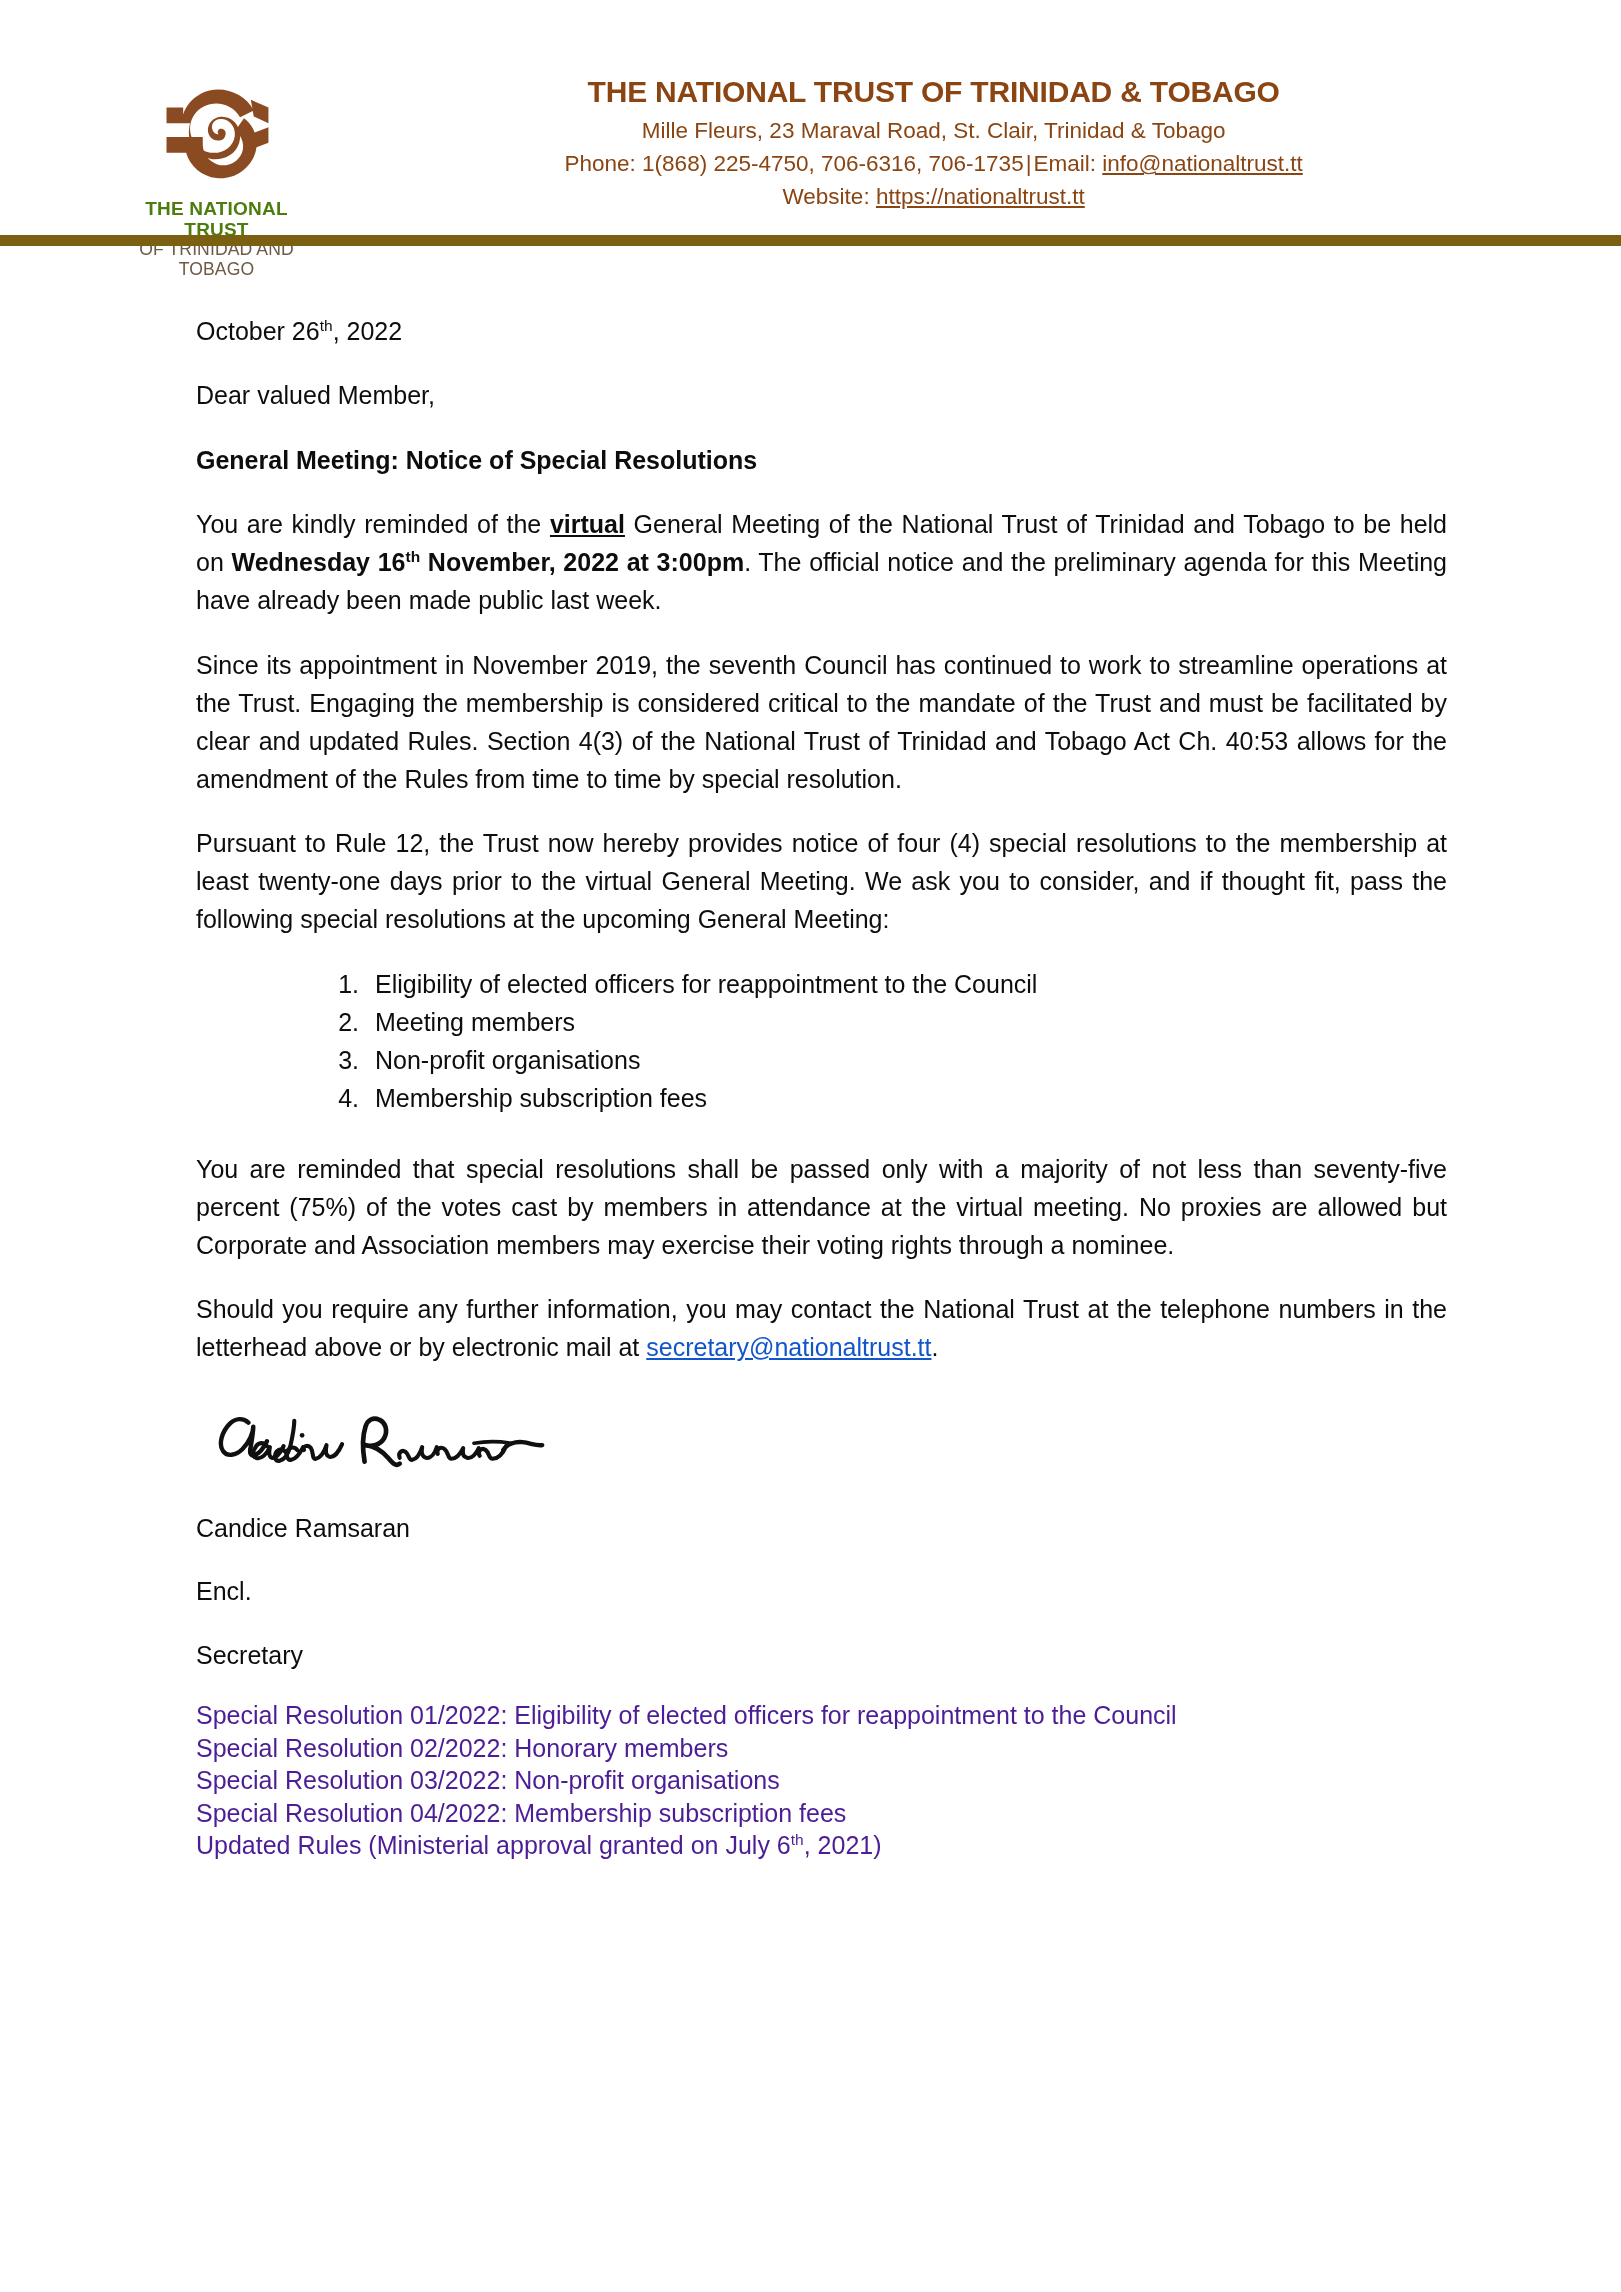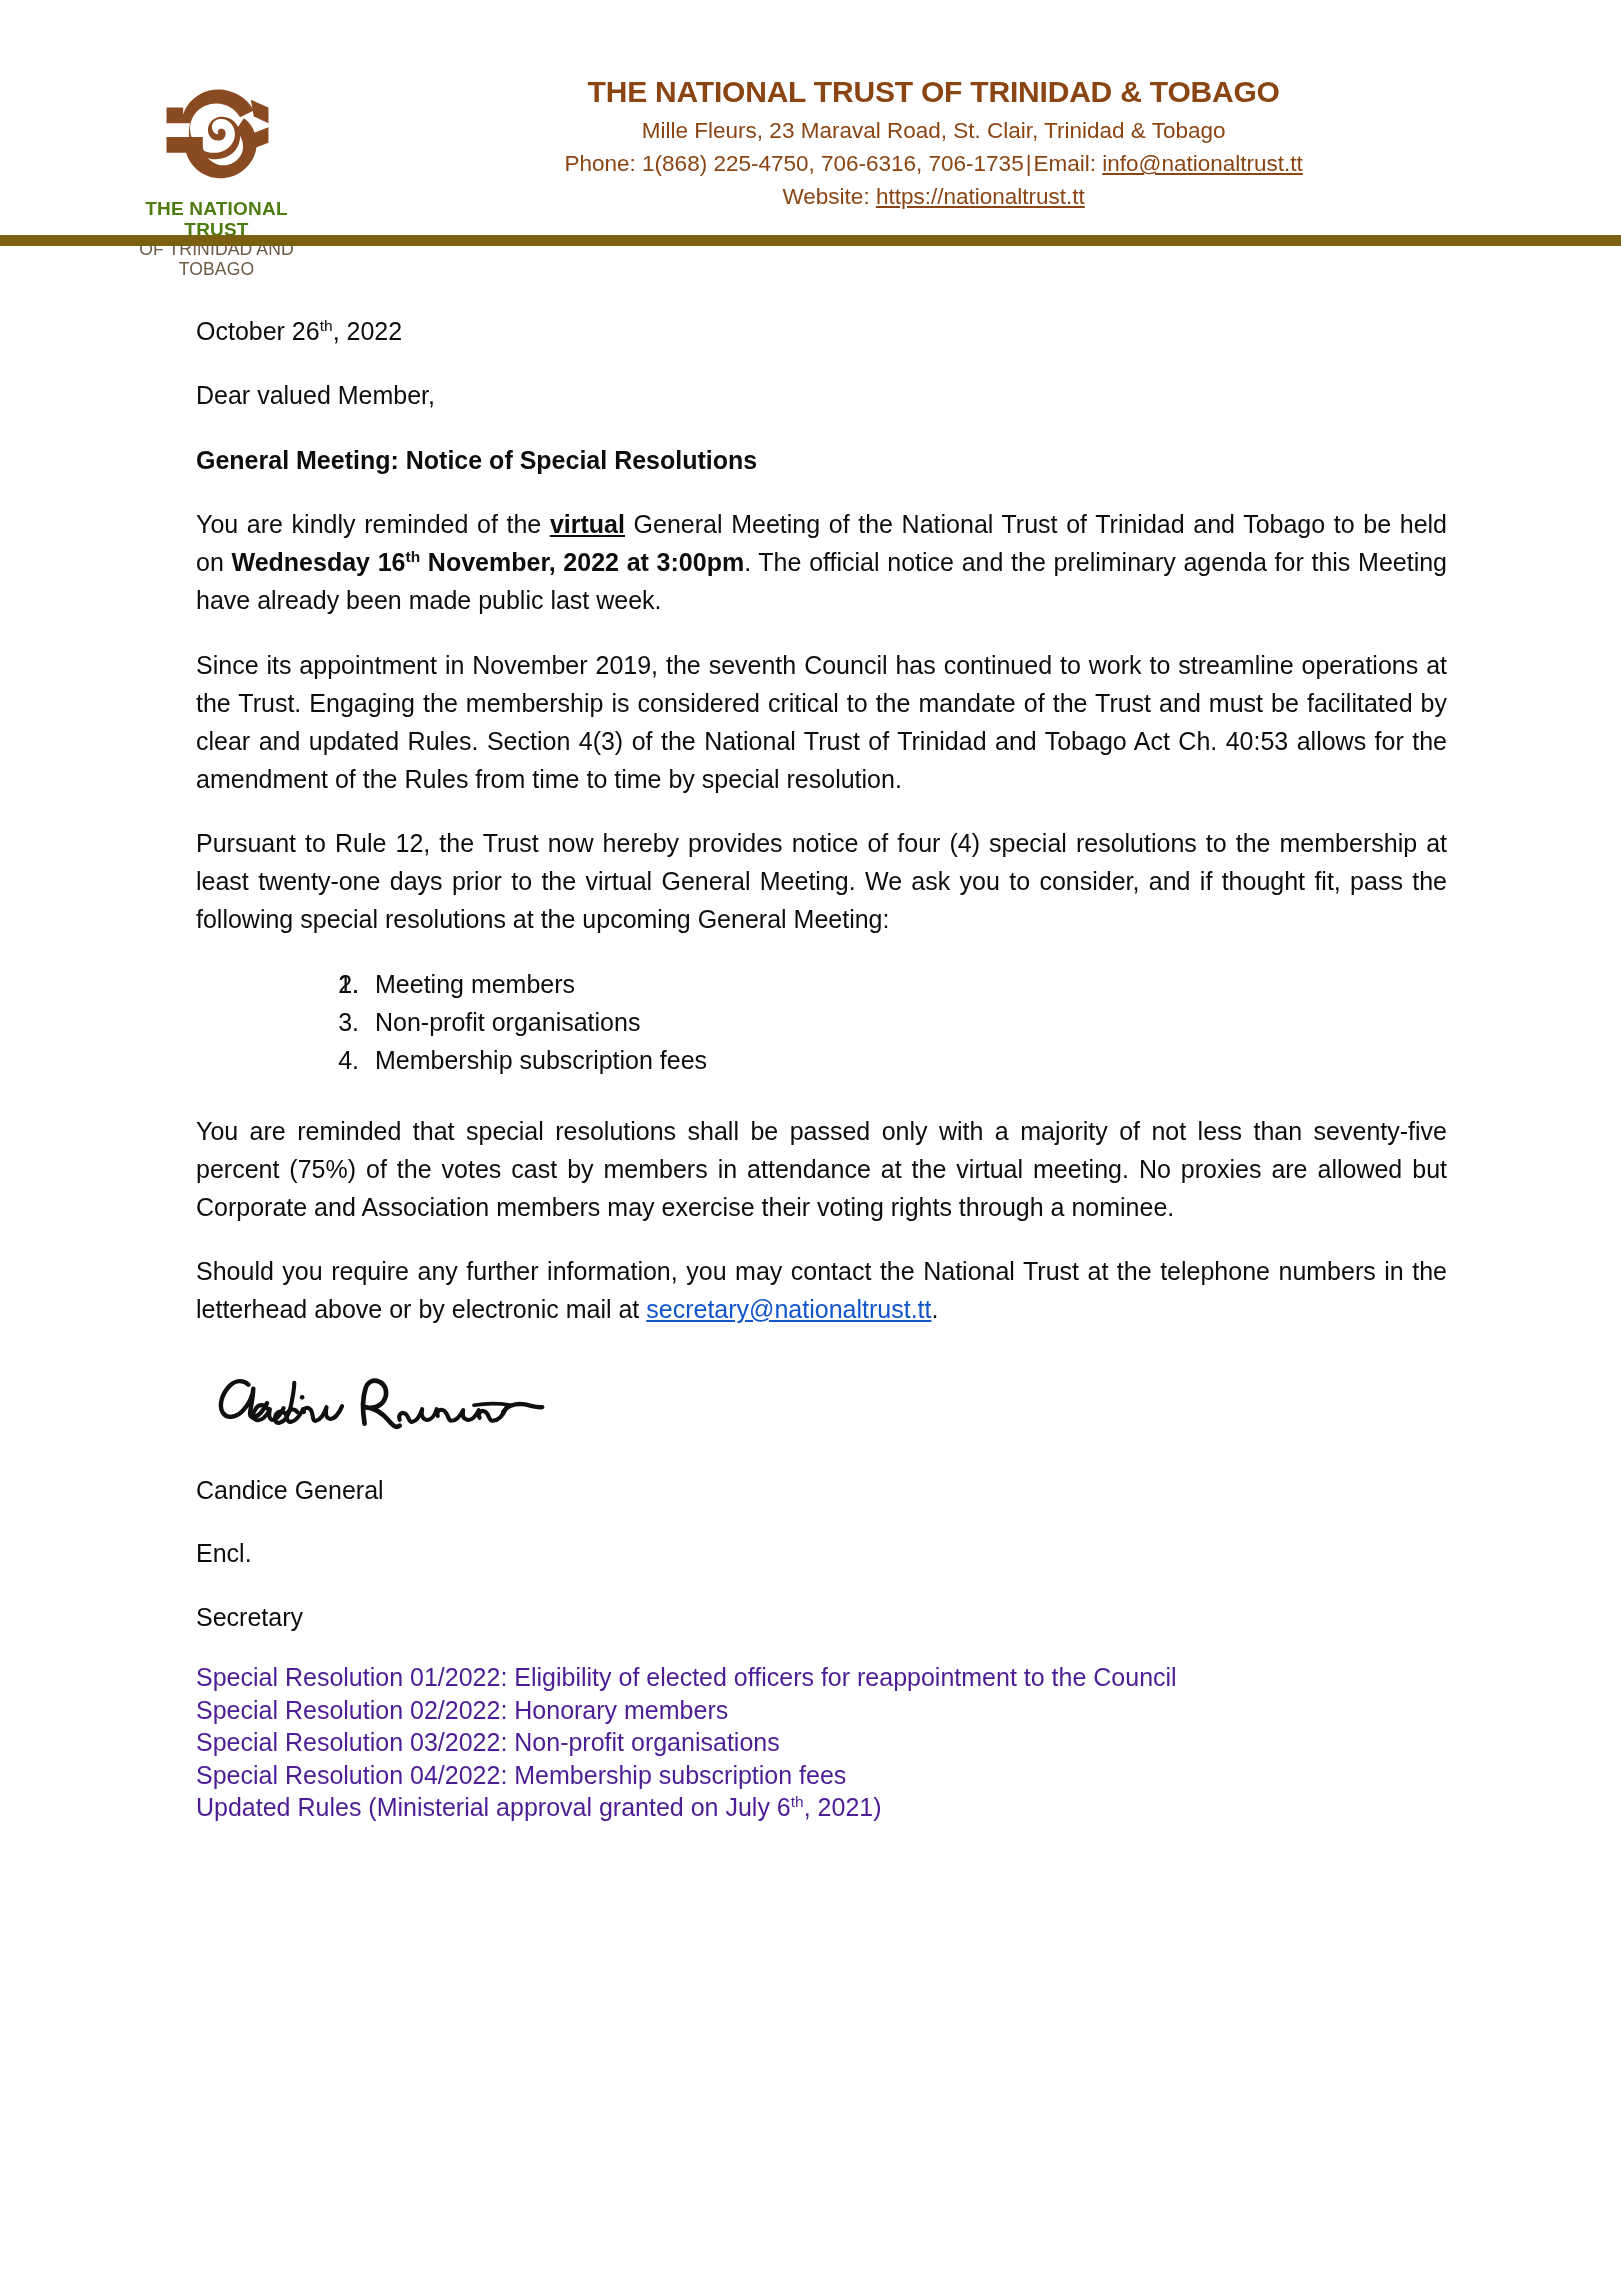--- a/index.html
+++ b/index.html
@@ -252,21 +252,21 @@
 
     <p class="p left bold">General Meeting:  Notice of Special Resolutions</p>
 
     <p class="p"><span>You are kindly reminded of the </span><span class="bu">virtual</span><span> General Meeting of the National Trust of Trinidad and Tobago to be held on </span><span class="b">Wednesday 16</span><sup class="b">th</sup><span class="b"> November, 2022 at 3:00pm</span><span>. The official notice and the preliminary agenda for this Meeting have already been made public last week.</span></p>
 
     <p class="p">Since its appointment in November 2019, the seventh Council has continued to work to streamline operations at the Trust. Engaging the membership is considered critical to the mandate of the Trust and must be facilitated by clear and updated Rules. Section 4(3) of the National Trust of Trinidad and Tobago Act Ch. 40:53 allows for the amendment of the Rules from time to time by special resolution.</p>
 
     <p class="p">Pursuant to Rule 12, the Trust now hereby provides notice of four (4) special resolutions to the membership at least twenty-one days prior to the virtual General Meeting. We ask you to consider, and if thought fit, pass the following special resolutions at the upcoming General Meeting:</p>
 
     <ol class="reso-list">
-      <li><span class="num">1.</span></li>
+      <li><span class="num">1.</span><span>Eligibility of elected officers for reappointment to the Council</span></li>
       <li><span class="num">2.</span><span>Meeting members</span></li>
       <li><span class="num">3.</span><span>Non-profit organisations</span></li>
       <li><span class="num">4.</span><span>Membership subscription fees</span></li>
     </ol>
 
     <p class="p">You are reminded that special resolutions shall be passed only with a majority of not less than seventy-five percent (75%) of the votes cast by members in attendance at the virtual meeting. No proxies are allowed but Corporate and Association members may exercise their voting rights through a nominee.</p>
 
     <p class="p"><span>Should you require any further information, you may contact the National Trust at the telephone numbers in the letterhead above or by electronic mail at </span><span class="mailto">secretary@nationaltrust.tt</span><span>.</span></p>
 
 
@@ -281,21 +281,21 @@
           <path d="M114 42 C112 38 118 36 121 40 C124 45 122 52 126 51 C131 50 135 43 137 37 C136 42 136 48 140 49 C145 50 150 43 153 36" stroke-width="4.2"></path>
           <path d="M176 54 C174 42 174 27 177 18 C179 11 185 8 191 11 C198 14 200 23 196 30 C192 37 183 39 177 37 C186 38 194 43 200 50 C205 56 208 59 212 56" stroke-width="4.8"></path>
           <path d="M212 50 C210 45 214 41 218 44 C222 47 221 53 225 52 C230 51 233 45 235 39 C234 44 235 49 239 50 C244 51 248 45 250 39" stroke-width="4.2"></path>
           <path d="M251 46 C249 41 254 38 258 41 C262 44 261 51 265 51 C270 51 274 46 277 40 C276 45 277 49 281 50 C286 51 290 46 293 40" stroke-width="4.2"></path>
           <path d="M294 48 C291 43 296 39 300 42 C304 45 303 51 307 51 C313 51 318 45 321 38" stroke-width="4.2"></path>
           <path d="M288 35 C300 33 314 33 326 35" stroke-width="3.6"></path>
           <path d="M318 42 C322 36 330 33 338 34 C346 35 352 38 358 37" stroke-width="4.4"></path>
         </g>
       </svg>
 
-      <p class="sig-line first">Candice General</p>
+      <p class="sig-line first">Candice Ramsaran</p>
       <p class="sig-line">Encl.</p>
       <p class="sig-line">Secretary</p>
 
       <div class="encl-list">
         <p class="encl-item">Special Resolution 01/2022: Eligibility of elected officers for reappointment to the Council</p>
         <p class="encl-item">Special Resolution 02/2022: Honorary members</p>
         <p class="encl-item">Special Resolution 03/2022: Non-profit organisations</p>
         <p class="encl-item">Special Resolution 04/2022: Membership subscription fees</p>
         <p class="encl-item"><span>Updated Rules (Ministerial approval granted on July 6</span><sup>th</sup><span>, 2021)</span></p>
       </div>

